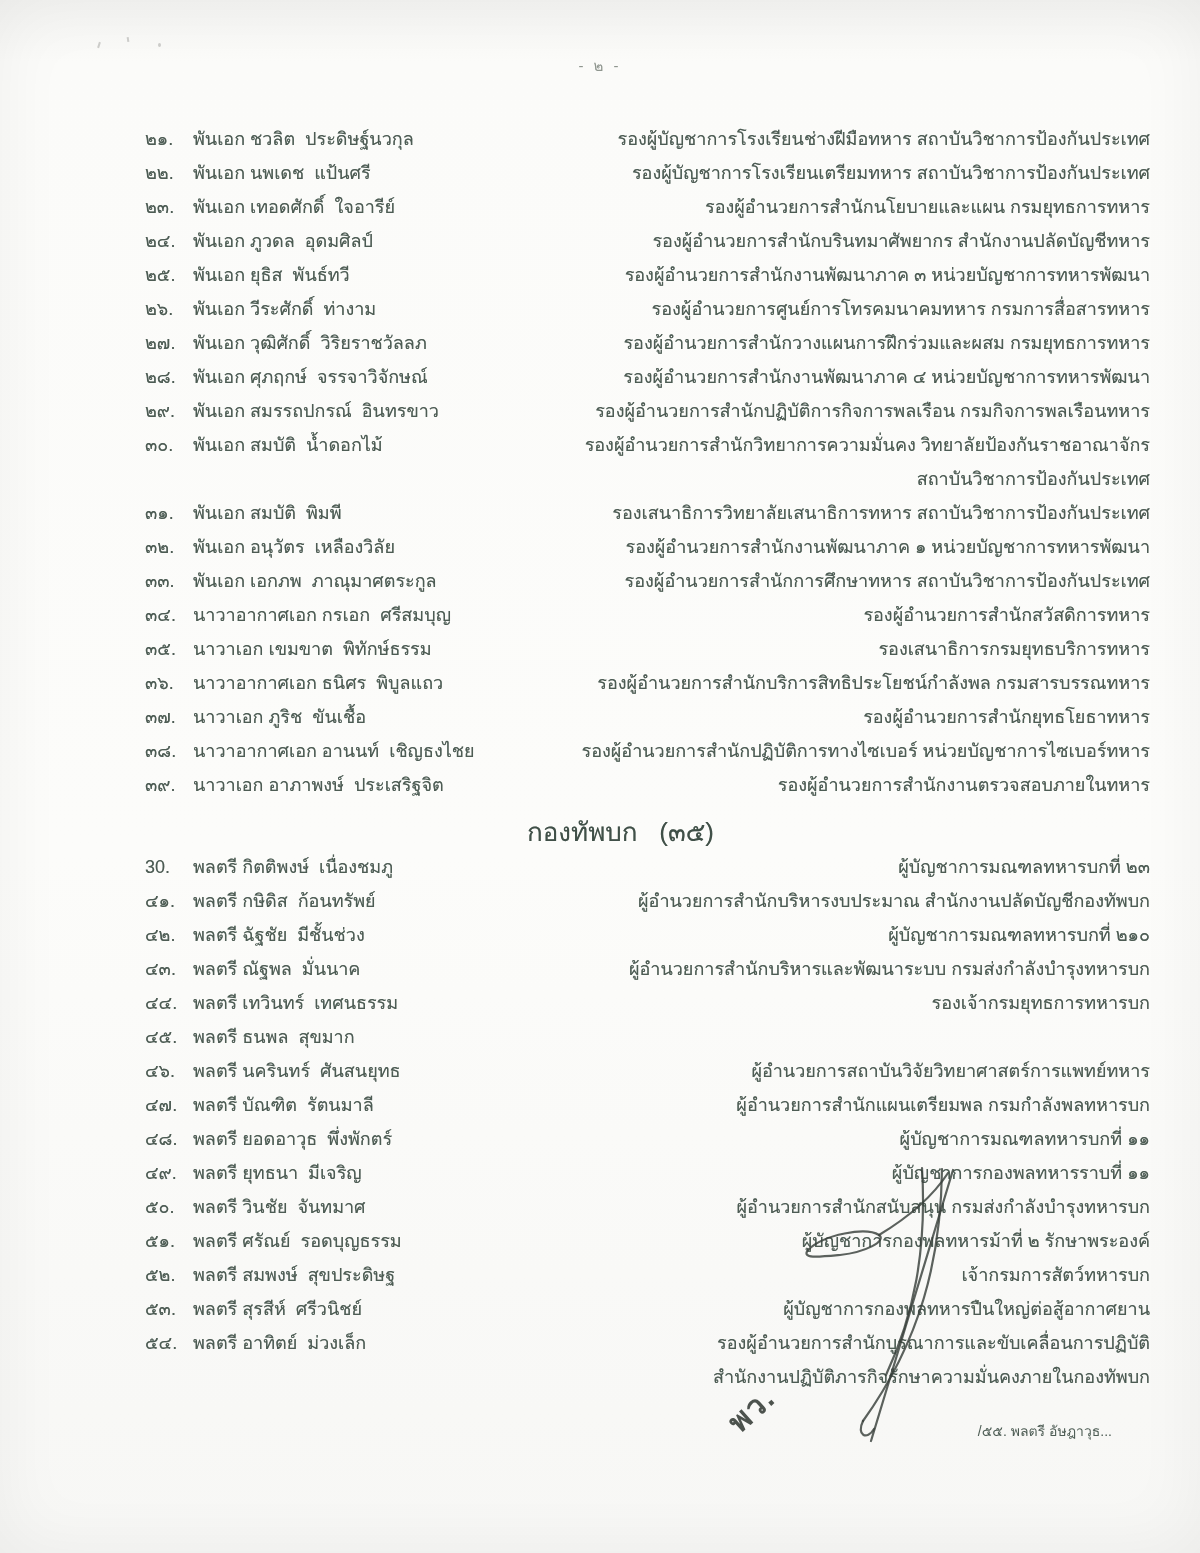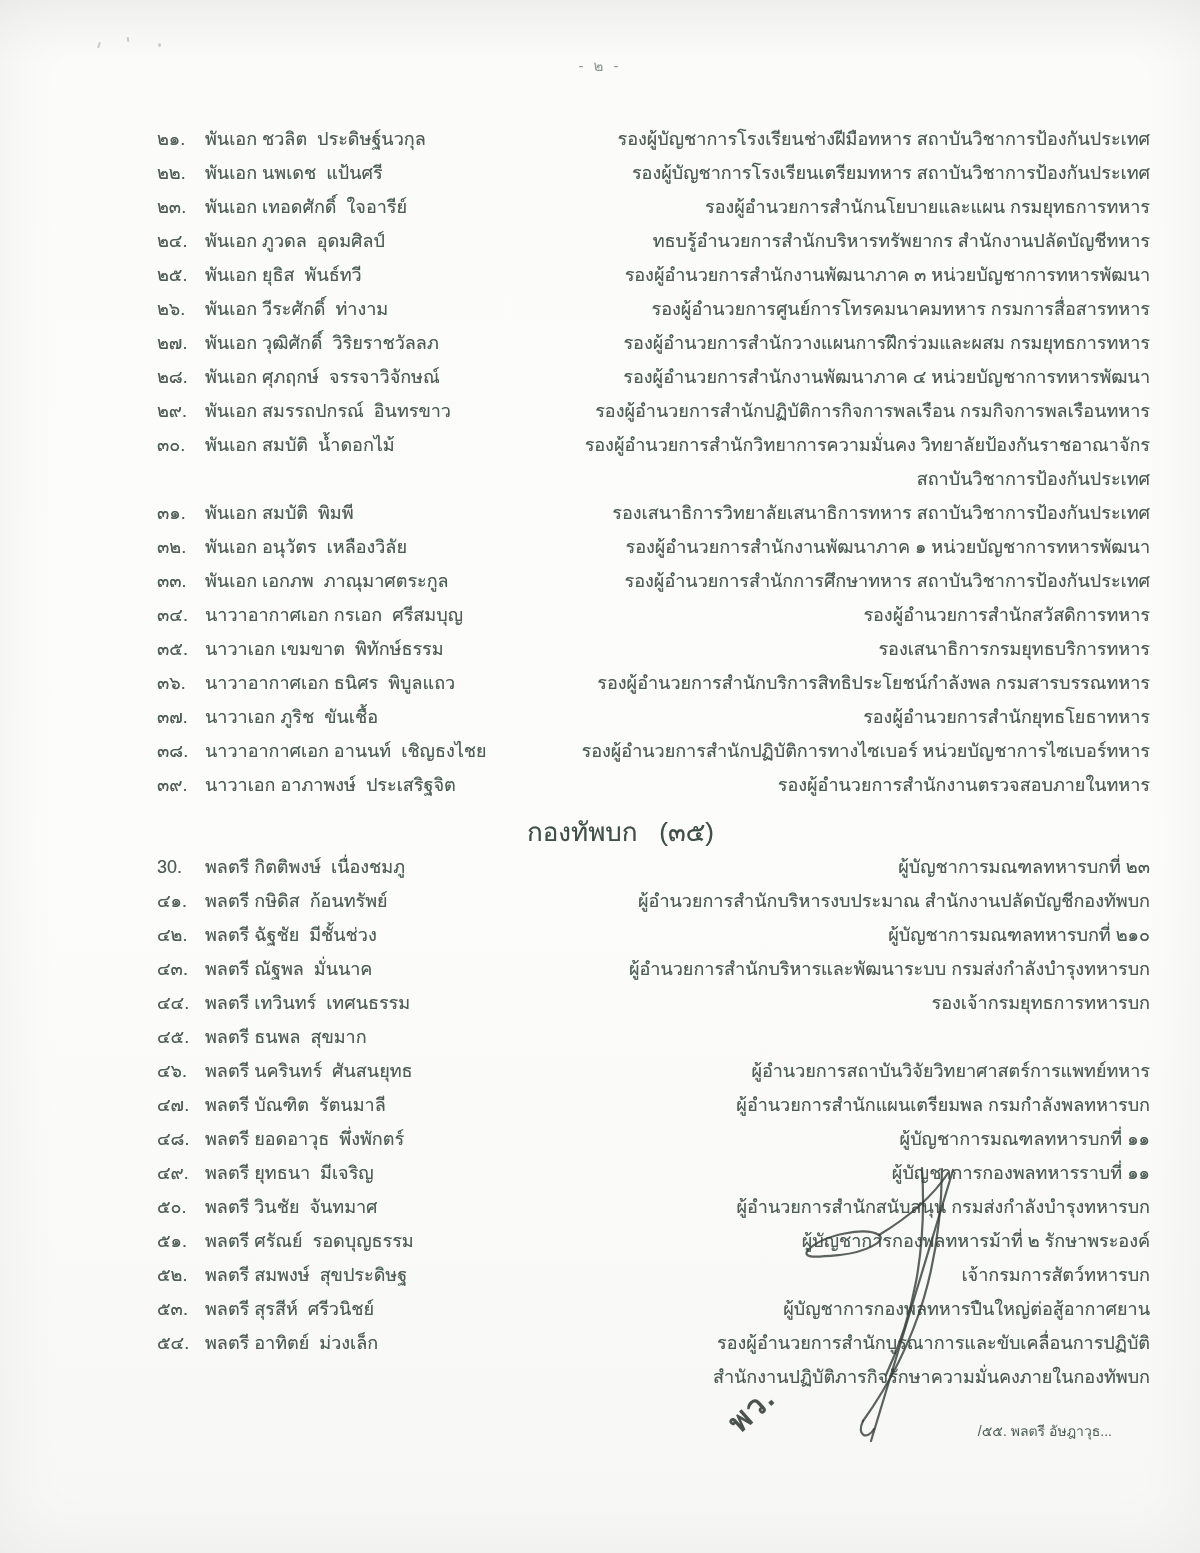--- a/index.html
+++ b/index.html
@@ -20,21 +20,21 @@
   }
   .artifact{position:absolute;background:#b9b9b6;opacity:.7;}
   .a1{left:98px;top:42px;width:2px;height:6px;transform:rotate(18deg);}
   .a2{left:127px;top:37px;width:2px;height:5px;transform:rotate(-8deg);}
   .a3{left:158px;top:43px;width:3px;height:4px;border-radius:50%;}
   .content{
     position:absolute;left:145px;top:122px;right:50px;
     font-size:18px;line-height:34px;
     text-shadow:0 0 .5px rgba(77,92,84,.55);
   }
-  .row{display:flex;margin-left:12px;}
+  .row{display:flex;}
   .no{flex:0 0 48px;width:48px;}
   .nm{flex:0 0 317px;width:317px;white-space:pre-wrap;}
   .ps{flex:1;white-space:pre-wrap;text-align:right;}
   .sec{
     padding-left:382px;margin:13px 0 1px 0;
     font-size:26px;color:#405048;white-space:pre-wrap;
   }
   .cont{
     position:absolute;top:1420px;right:88px;
     font-size:14px;color:#4d5c54;
@@ -76,21 +76,21 @@
 
         <div class="row">
           <span class="no">๒๓.</span>
           <span class="nm">พันเอก เทอดศักดิ์  ใจอารีย์</span>
           <span class="ps">รองผู้อำนวยการสำนักนโยบายและแผน กรมยุทธการทหาร</span>
         </div>
 
         <div class="row">
           <span class="no">๒๔.</span>
           <span class="nm">พันเอก ภูวดล  อุดมศิลป์</span>
-          <span class="ps">ทธบรู้อำนวยการสำนักบริหารทรัพยากร สำนักงานปลัดบัญชีทหาร</span>
+          <span class="ps">รองผู้อำนวยการสำนักบรินทมาศัพยากร สำนักงานปลัดบัญชีทหาร</span>
         </div>
 
         <div class="row">
           <span class="no">๒๕.</span>
           <span class="nm">พันเอก ยุธิส  พันธ์ทวี</span>
           <span class="ps">รองผู้อำนวยการสำนักงานพัฒนาภาค ๓ หน่วยบัญชาการทหารพัฒนา</span>
         </div>
 
         <div class="row">
           <span class="no">๒๖.</span>

